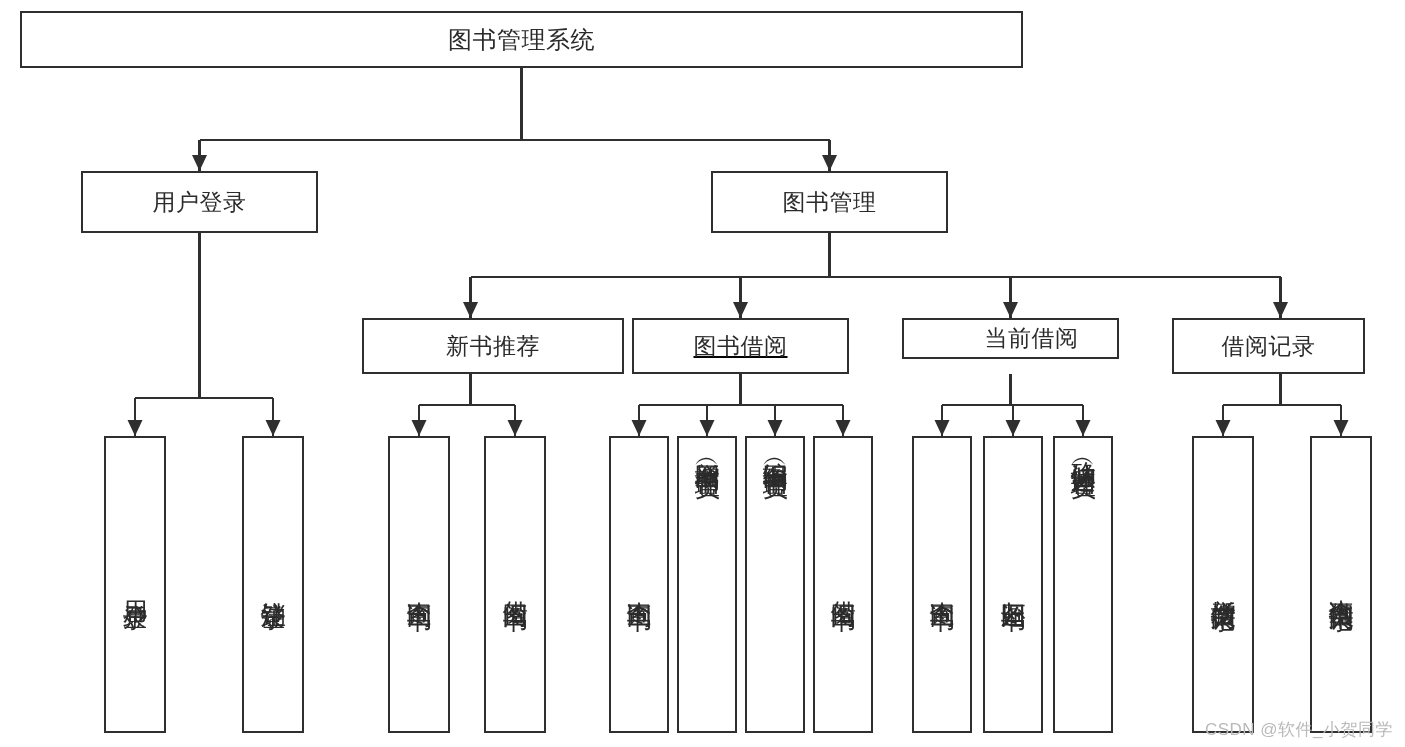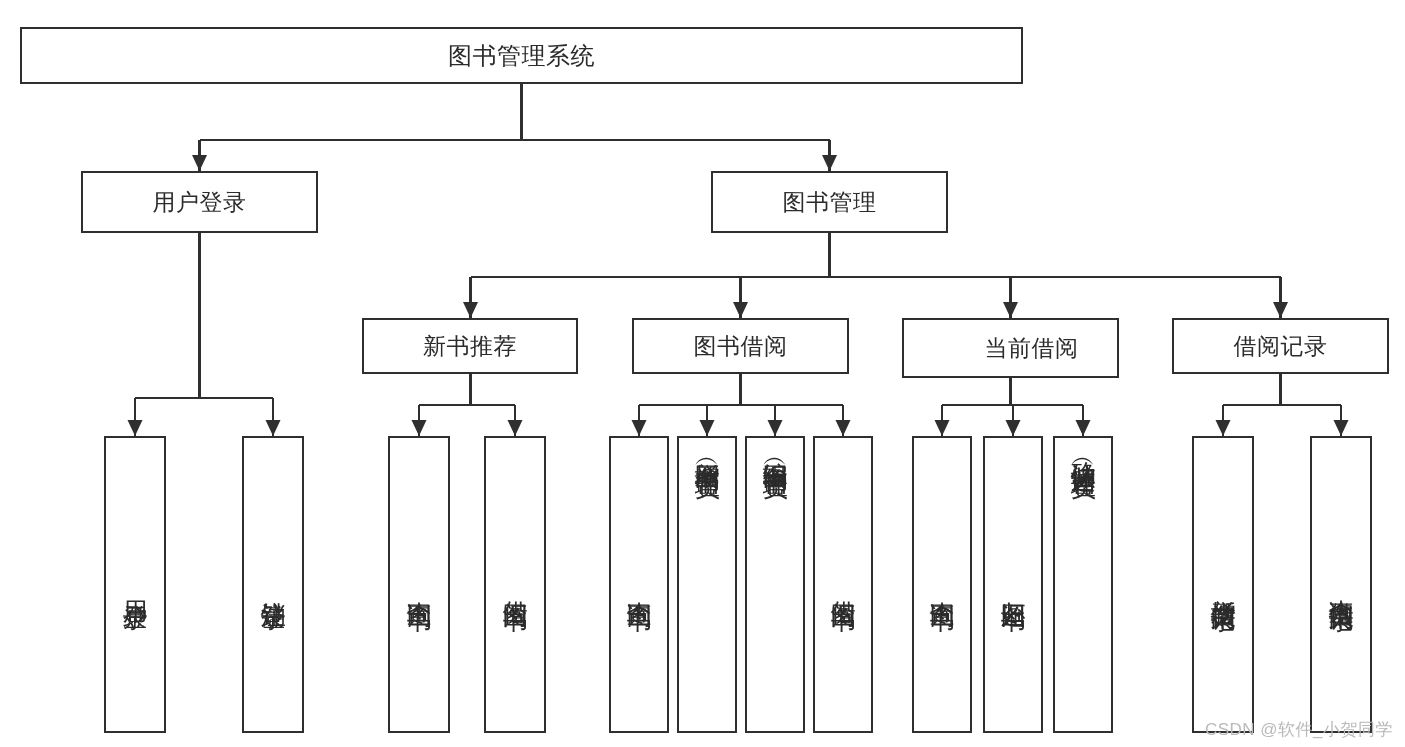--- a/index.html
+++ b/index.html
@@ -132,41 +132,41 @@
       <line x1="1083" y1="405" x2="1083" y2="436" stroke="#2f2f2f" stroke-width="2.4" shape-rendering="crispEdges"></line>
       <path d="M 1075.5 420 L 1090.5 420 L 1083 436 Z" fill="#2f2f2f"></path>
       <line x1="1280.5" y1="374" x2="1280.5" y2="405" stroke="#2f2f2f" stroke-width="2.4" shape-rendering="crispEdges"></line>
       <line x1="1223" y1="405" x2="1341" y2="405" stroke="#2f2f2f" stroke-width="2.4" shape-rendering="crispEdges"></line>
       <line x1="1223" y1="405" x2="1223" y2="436" stroke="#2f2f2f" stroke-width="2.4" shape-rendering="crispEdges"></line>
       <path d="M 1215.5 420 L 1230.5 420 L 1223 436 Z" fill="#2f2f2f"></path>
       <line x1="1341" y1="405" x2="1341" y2="436" stroke="#2f2f2f" stroke-width="2.4" shape-rendering="crispEdges"></line>
       <path d="M 1333.5 420 L 1348.5 420 L 1341 436 Z" fill="#2f2f2f"></path>
     </svg>
 
-  <div class="node horiz root" style="left:20px; top:11px; width:1003px; height:57px;margin-top:16px;">
+  <div class="node horiz root" style="left:20px; top:11px; width:1003px; height:57px;">
     <span class="label">图书管理系统</span>
   </div>
 
   <div class="node horiz" style="left:81px; top:171px; width:237px; height:62px;">
     <span class="label">用户登录</span>
   </div>
   <div class="node horiz" style="left:711px; top:171px; width:237px; height:62px;justify-content:center;">
     <span class="label">图书管理</span>
   </div>
 
-  <div class="node horiz" style="left:362px; top:318px; width:216px; height:56px;">
+  <div class="node horiz" style="left:362px; top:318px; width:262px; height:56px;">
     <span class="label">新书推荐</span>
   </div>
-  <div class="node horiz" style="left:632px; top:318px; width:217px; height:56px;">
+  <div class="node horiz" style="left:632px; top:318px; width:217px; height:56px;text-decoration:underline;">
     <span class="label">图书借阅</span>
   </div>
-  <div class="node horiz" style="left:902px; top:318px; width:217px; height:60px;padding-left:42px;">
+  <div class="node horiz" style="left:902px; top:318px; width:217px; height:41px;padding-left:42px;">
     <span class="label">当前借阅</span>
   </div>
-  <div class="node horiz" style="left:1172px; top:318px; width:217px; height:56px;">
+  <div class="node horiz" style="left:1172px; top:318px; width:193px; height:56px;">
     <span class="label">借阅记录</span>
   </div>
 
   <div id="leaf-layer">
       <div class="node vert" style="left: 104px; top: 436px; width: 62px; height: 297px;">
         <span class="label">用户登录</span>
       </div>
       <div class="node vert" style="left: 242px; top: 436px; width: 62px; height: 297px;">
         <span class="label">注销登录</span>
       </div>

